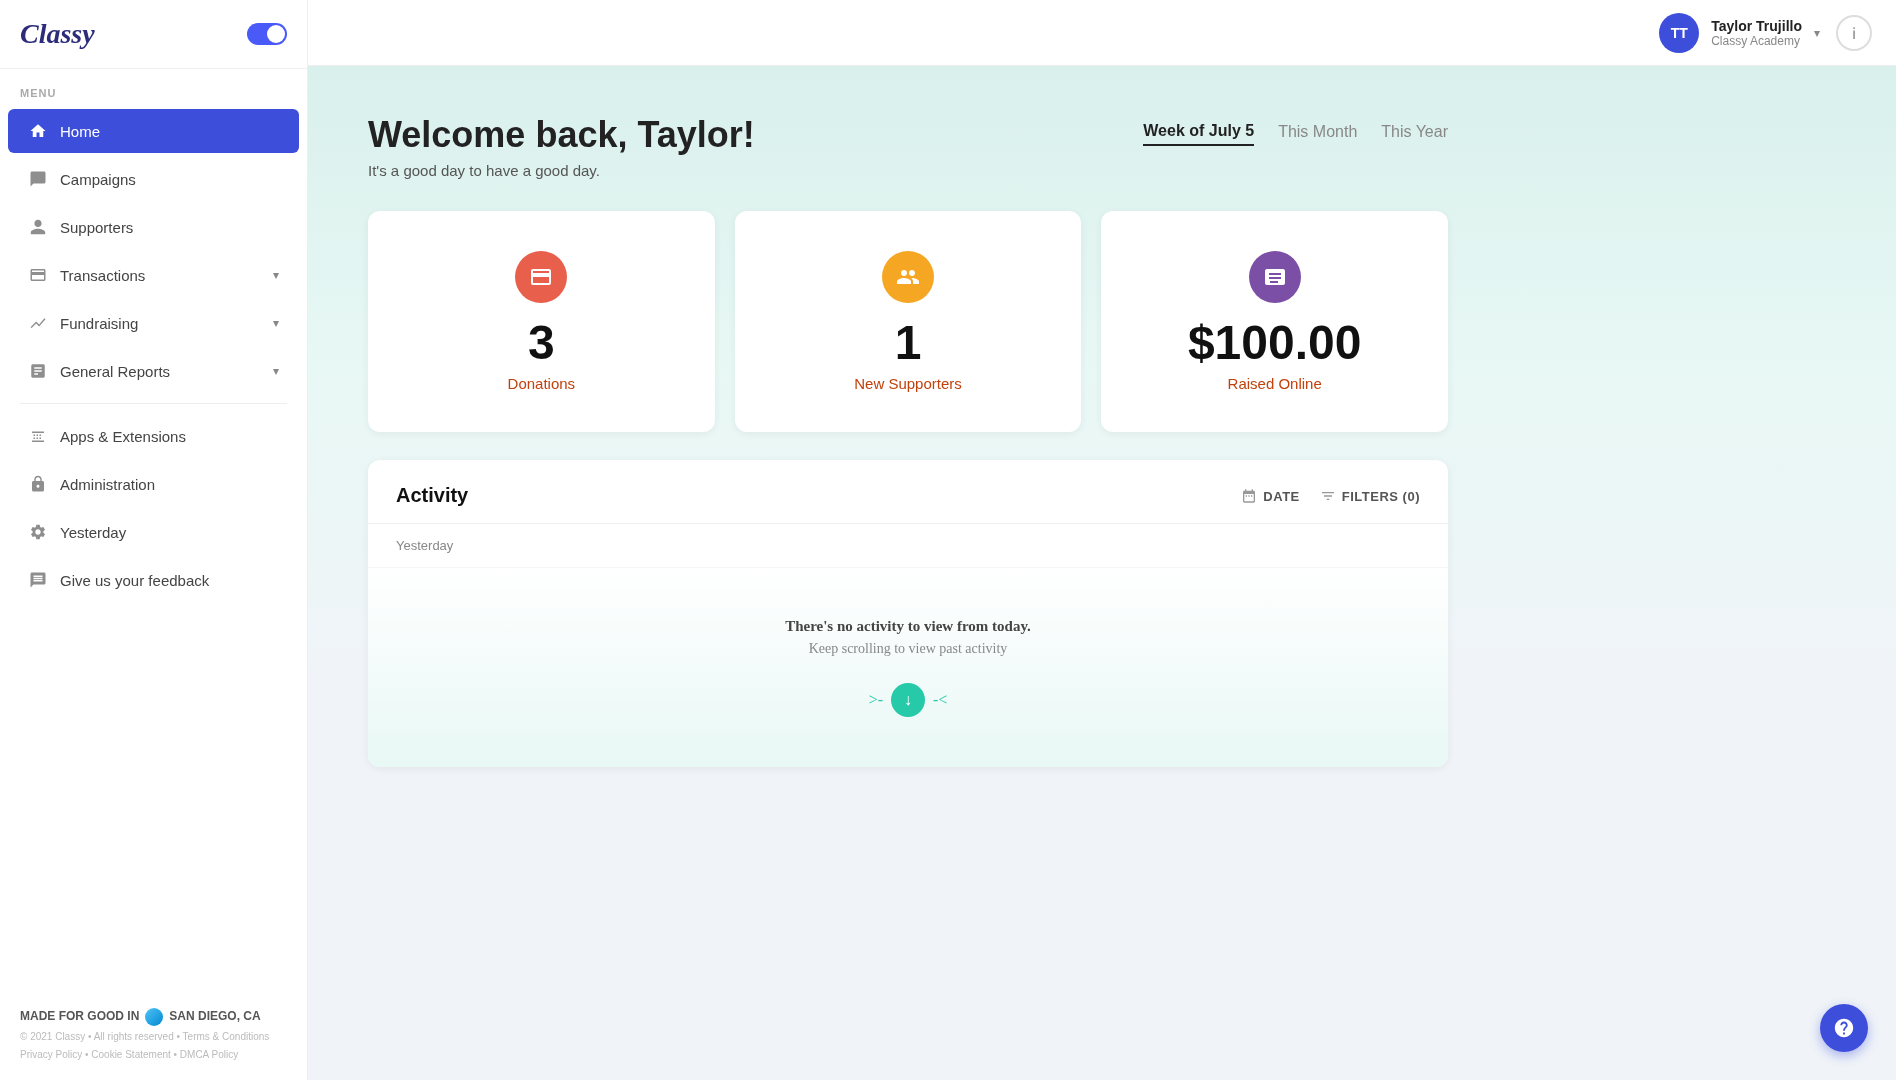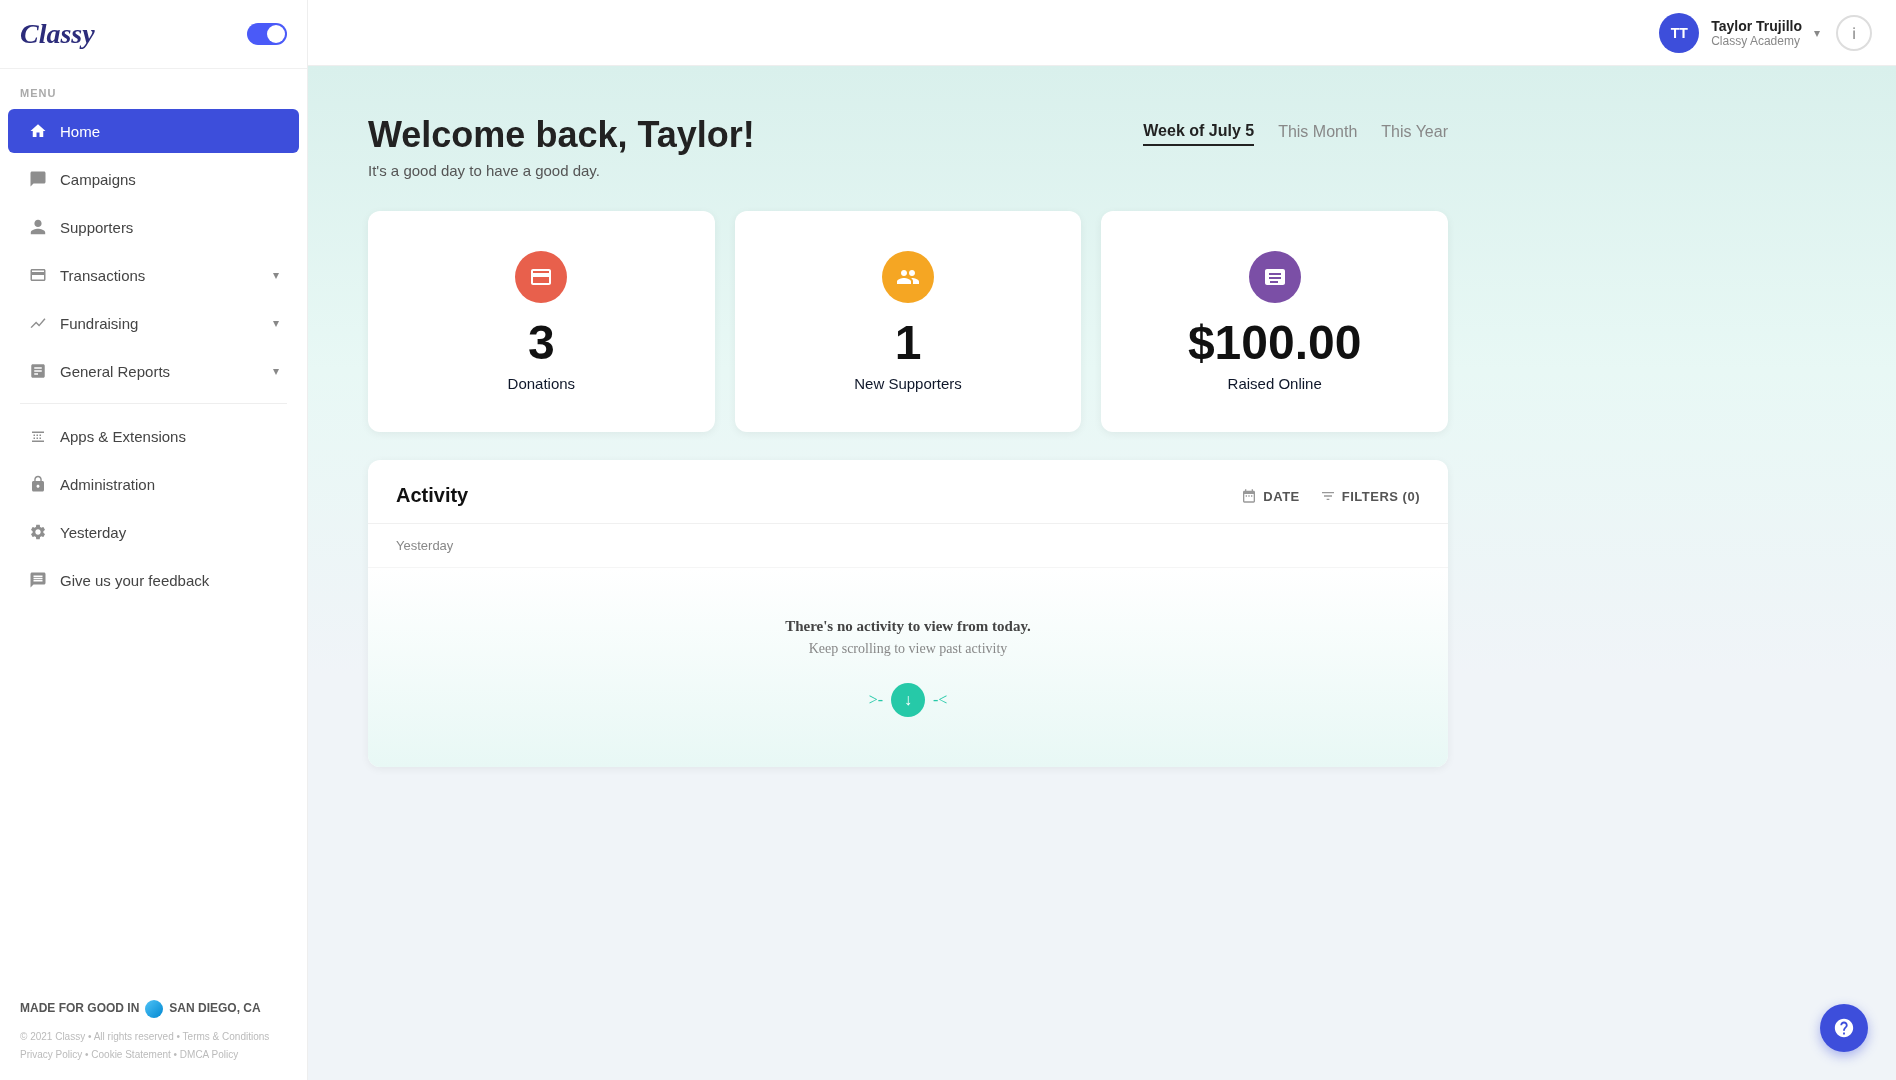--- a/index.html
+++ b/index.html
@@ -97,21 +97,21 @@
       color: #aaa;
       line-height: 1.8;
     }
     .sidebar-footer .made-for {
       display: flex;
       align-items: center;
       gap: 6px;
       font-weight: 600;
       font-size: 12px;
       color: #555;
-      margin-bottom: 8px;
+      margin-bottom: 0;
     }
     .globe-icon {
       width: 18px;
       height: 18px;
       background: linear-gradient(135deg, #4fc3f7, #0288d1);
       border-radius: 50%;
     }
     .footer-links { font-size: 10px; color: #bbb; }
 
     
@@ -248,21 +248,21 @@
     .stat-icon-circle.purple { background: #7b4fa6; }
     .stat-value {
       font-size: 48px;
       font-weight: 700;
       color: #111;
       line-height: 1;
       margin-bottom: 8px;
     }
     .stat-label {
       font-size: 15px;
-      color: #0f172a;
+      color: #c2410c;
       font-weight: 400;
     }
 
     
     .activity-card {
       background: #fff;
       border-radius: 12px;
       box-shadow: 0 2px 8px rgba(0,0,0,0.06);
       overflow: hidden;
     }

